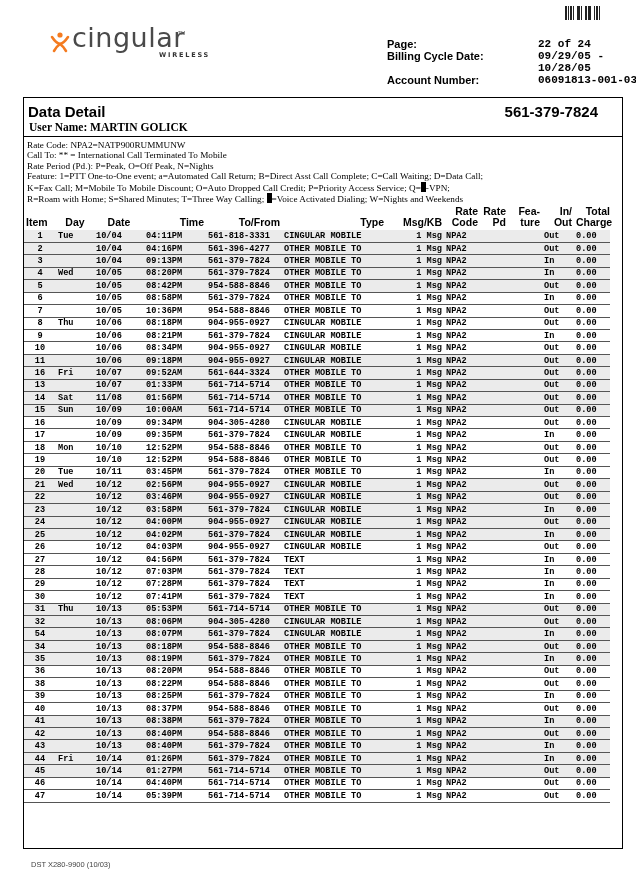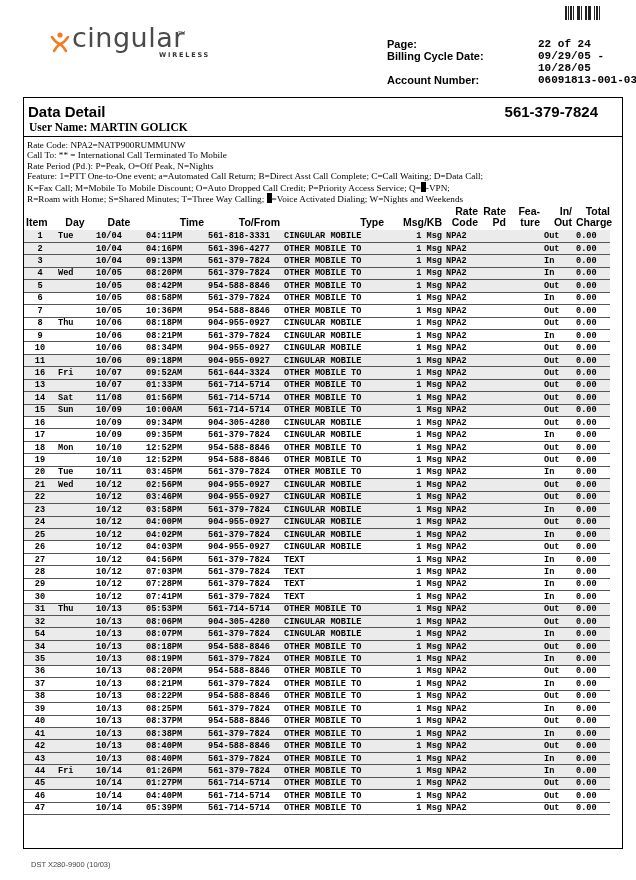--- a/index.html
+++ b/index.html
@@ -627,34 +627,20 @@
           <td class="c-left">954-588-8846</td>
           <td class="c-left">OTHER MOBILE TO</td>
           <td class="c-right">1 Msg</td>
           <td class="c-left">NPA2</td>
           <td class="c-left"></td>
           <td class="c-left"></td>
           <td class="c-left">Out</td>
           <td class="c-left">0.00</td>
         </tr>
         <tr>
-          <td class="c-item">37</td>
-          <td class="c-left"></td>
-          <td class="c-left">10/13</td>
-          <td class="c-left">08:21PM</td>
-          <td class="c-left">561-379-7824</td>
-          <td class="c-left">OTHER MOBILE TO</td>
-          <td class="c-right">1 Msg</td>
-          <td class="c-left">NPA2</td>
-          <td class="c-left"></td>
-          <td class="c-left"></td>
-          <td class="c-left">In</td>
-          <td class="c-left">0.00</td>
-        </tr>
-        <tr>
           <td class="c-item">38</td>
           <td class="c-left"></td>
           <td class="c-left">10/13</td>
           <td class="c-left">08:22PM</td>
           <td class="c-left">954-588-8846</td>
           <td class="c-left">OTHER MOBILE TO</td>
           <td class="c-right">1 Msg</td>
           <td class="c-left">NPA2</td>
           <td class="c-left"></td>
           <td class="c-left"></td>

